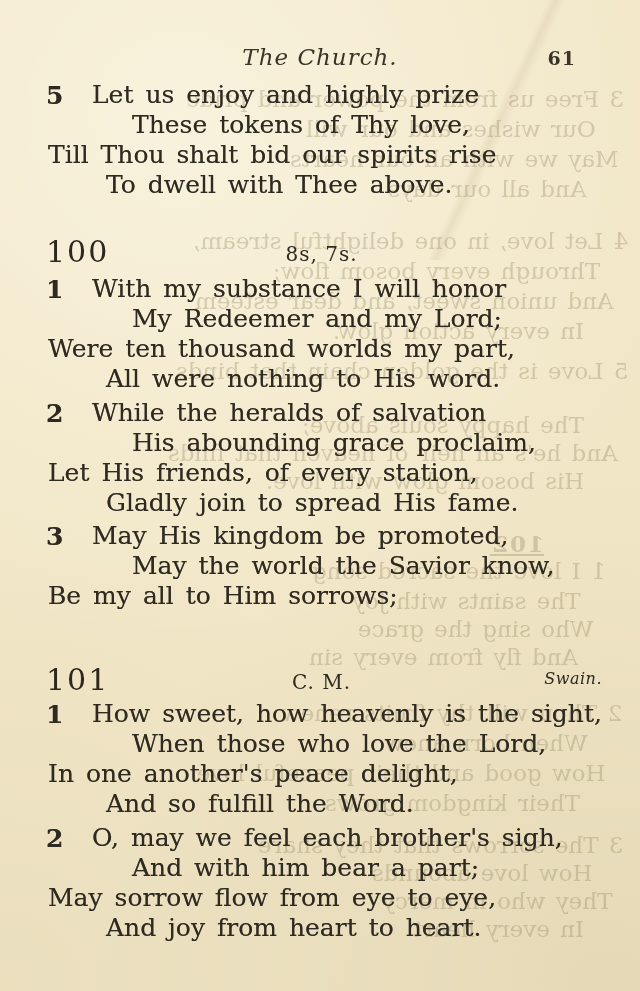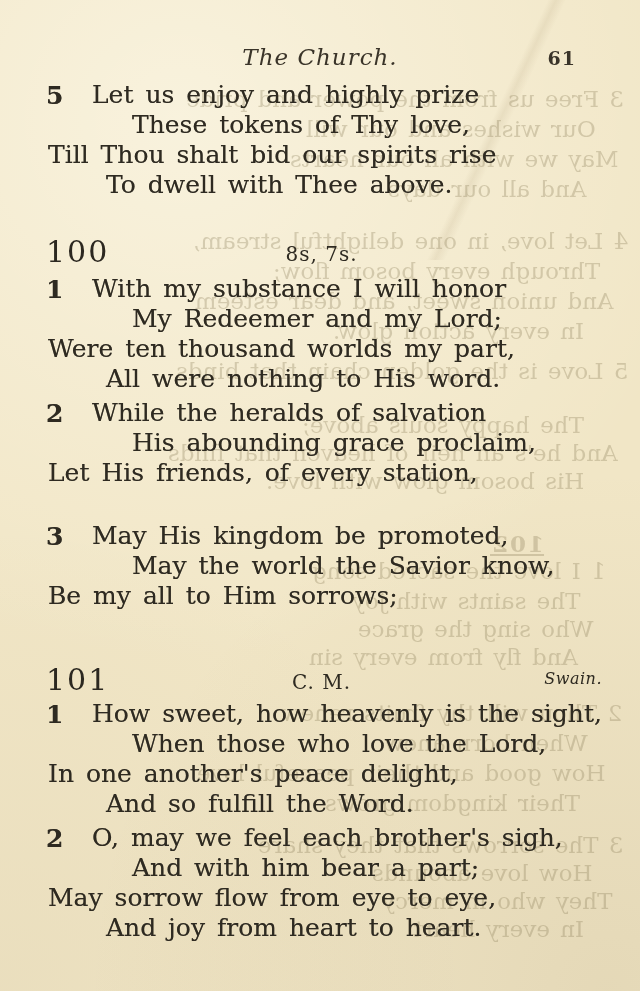--- a/index.html
+++ b/index.html
@@ -144,20 +144,21 @@
     <div class="vline l2">My Redeemer and my Lord;</div>
     <div class="vline l3">Were ten thousand worlds my part,</div>
     <div class="vline l4">All were nothing to His word.</div>
   </div>
 
   <div class="verse v100-2">
     <span class="vnum">2</span>
     <div class="vline l1">While the heralds of salvation</div>
     <div class="vline l2">His abounding grace proclaim,</div>
     <div class="vline l3">Let His friends, of every station,</div>
+    <div class="vline l4">Gladly join to spread His fame.</div>
   </div>
 
   <div class="verse v100-3">
     <span class="vnum">3</span>
     <div class="vline l1">May His kingdom be promoted,</div>
     <div class="vline l2">May the world the Savior know,</div>
     <div class="vline l3">Be my all to Him sorrows;</div>
   </div>
 
   <div class="hymn-head h101">

